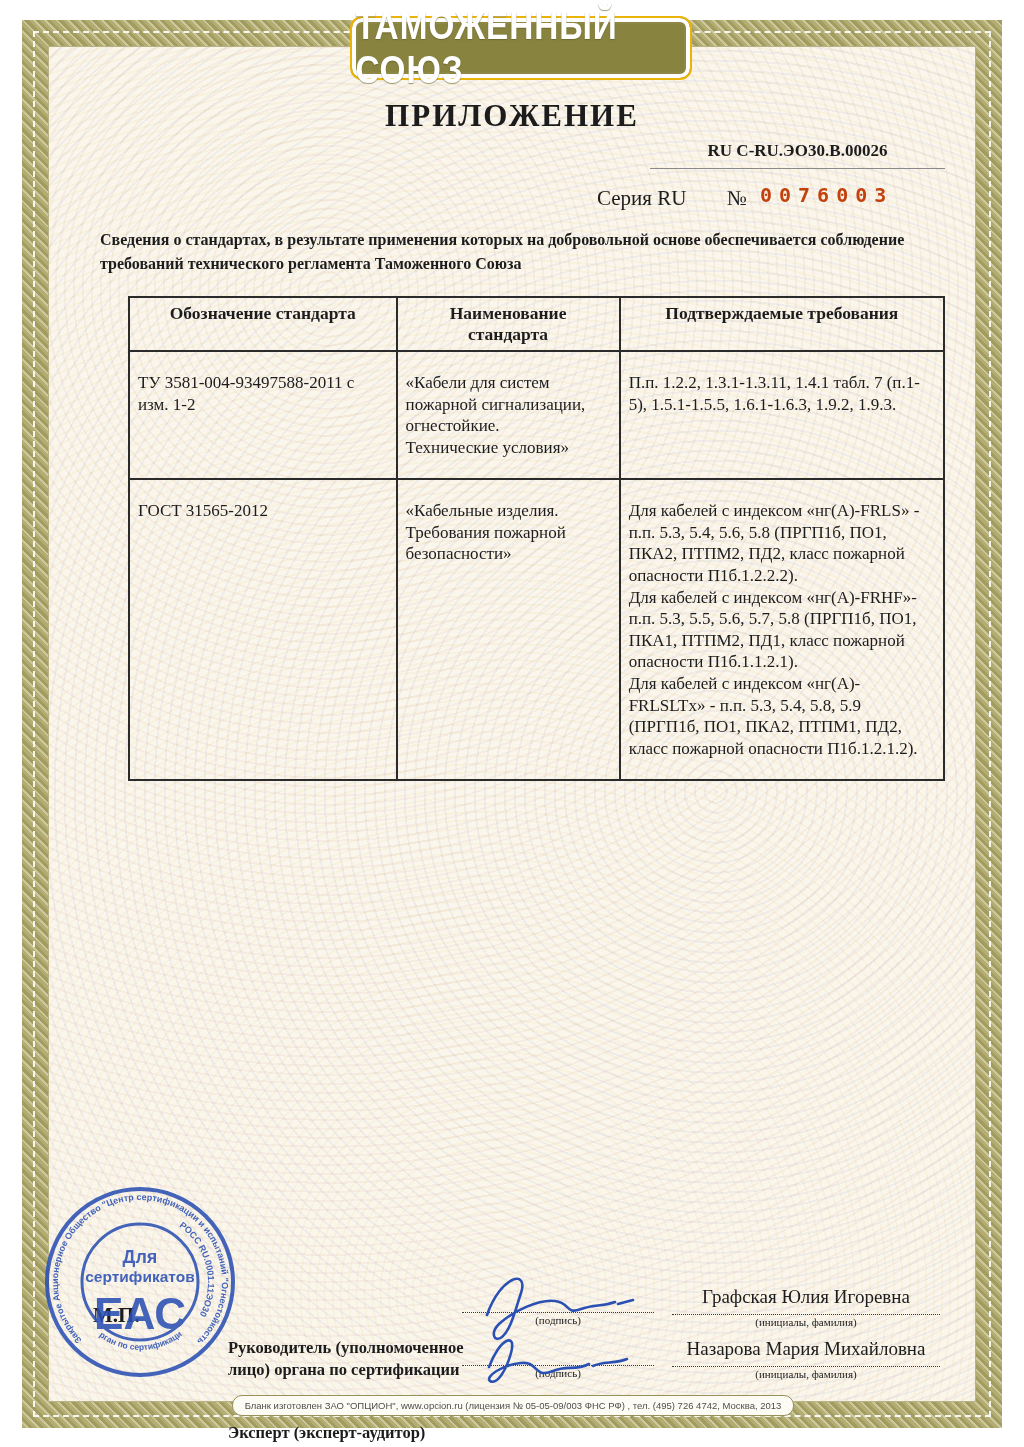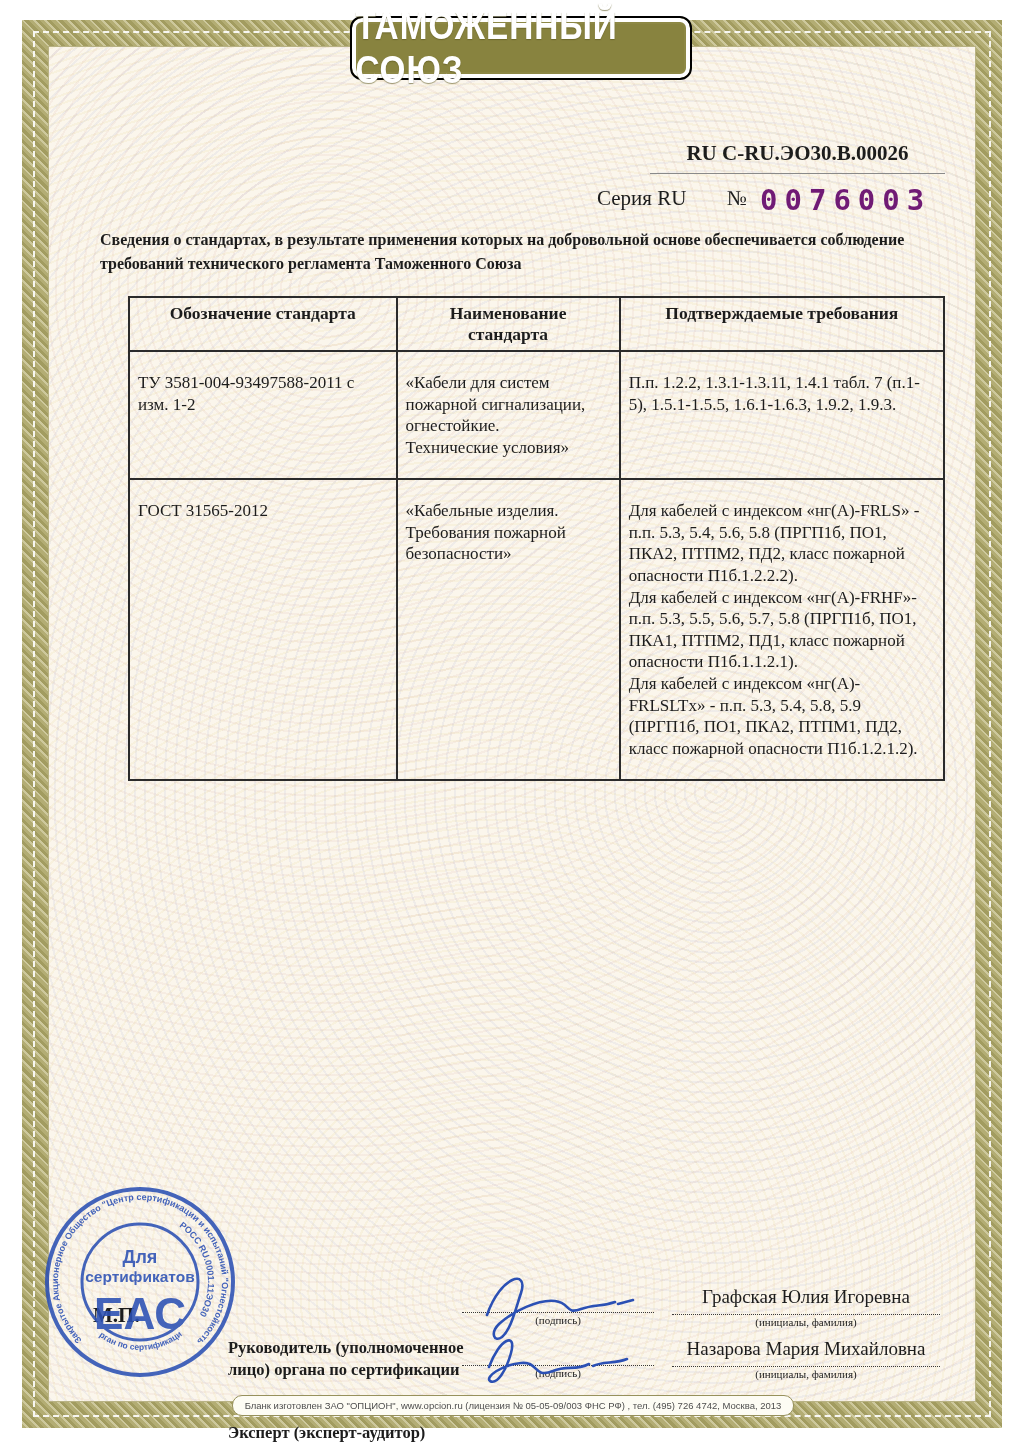--- a/index.html
+++ b/index.html
@@ -13,35 +13,35 @@
         border:2px dashed rgba(255,255,255,0.9);pointer-events:none;}
   
   .inner{position:absolute;left:48px;top:46px;right:48px;bottom:45px;
         background-color:#fbf6ec;border:1px solid #b8b284;
         background-image:
           repeating-radial-gradient(circle at 30% 18%, rgba(205,150,140,0.10) 0 2px, transparent 2px 9px),
           repeating-radial-gradient(circle at 72% 55%, rgba(140,150,205,0.10) 0 2px, transparent 2px 10px),
           repeating-radial-gradient(circle at 48% 92%, rgba(225,205,120,0.12) 0 2px, transparent 2px 8px);}
   
   .banner{position:absolute;left:350px;top:16px;width:338px;height:60px;
-        background:#88833f;border:2px solid #000000;border-radius:12px;
+        background:#88833f;border:2px solid #eab308;border-radius:12px;
         box-shadow:inset 0 0 0 4px #ffffff, inset 0 0 0 6px #8d8845;
         display:flex;align-items:center;justify-content:center;z-index:5;}
   .banner span{font-family:"Liberation Sans","DejaVu Sans",sans-serif;
         font-weight:bold;font-size:34px;color:#ffffff;letter-spacing:1px;
         transform:scale(0.98,1.12);display:inline-block;text-shadow:0 1px 1px rgba(90,85,30,.6);}
   .title{position:absolute;left:0;top:98px;width:100%;text-align:center;
         font-size:31px;font-weight:bold;letter-spacing:2px;}
   .subtitle{position:absolute;left:228px;top:152px;font-size:20px;font-weight:bold;letter-spacing:.5px;}
   .certnum{position:absolute;left:650px;top:141px;width:295px;text-align:center;
-        font-size:21px;font-weight:bold;border-bottom:1px solid #8a8a8a;padding-bottom:7px;}
+        font-size:17px;font-weight:bold;border-bottom:1px solid #8a8a8a;padding-bottom:7px;}
   .series-label{position:absolute;left:597px;top:186px;font-size:21px;}
   .series-no{position:absolute;left:727px;top:186px;font-size:21px;}
-  .blank-number{position:absolute;left:760px;top:183px;font-size:29px;font-weight:bold;
-        font-family:"DejaVu Sans Mono","Liberation Mono",monospace;color:#701a75;letter-spacing:7px;}
+  .blank-number{position:absolute;left:760px;top:183px;font-size:20px;font-weight:bold;
+        font-family:"DejaVu Sans Mono","Liberation Mono",monospace;color:#c2410c;letter-spacing:7px;}
   .intro{position:absolute;left:100px;top:228px;width:824px;text-align:left;
         font-size:16px;font-weight:bold;line-height:1.5;}
   
   table.standards{position:absolute;left:128px;top:296px;width:817px;border-collapse:collapse;
         font-size:17px;line-height:1.27;}
   table.standards th,table.standards td{border:2px solid #2b2b2b;padding:20px 8px;vertical-align:top;}
   table.standards th{font-size:17.5px;font-weight:bold;text-align:center;line-height:1.2;padding:5px 6px;border-radius:26px;}
   .col1{width:255px;}.col2{width:210px;}.col3{width:312px;}
   td.pre, th.pre{white-space:pre-line;}
   
@@ -67,20 +67,21 @@
 
 <div class="page">
   <div class="band"></div>
   <div class="band-line"></div>
   <div class="inner"></div>
 
   <div class="banner">
     <span>ТАМОЖЕННЫЙ СОЮЗ</span>
   </div>
 
+  <div class="title">ПРИЛОЖЕНИЕ</div>
   <div class="certnum">RU C-RU.ЭО30.В.00026</div>
   <div class="series-label">Серия RU</div>
   <div class="series-no">№</div>
   <div class="blank-number">0076003</div>
 
   <div class="intro">Сведения о стандартах, в результате применения которых на добровольной основе обеспечивается соблюдение требований технического регламента Таможенного Союза</div>
 
   <table class="standards">
     <thead>
       <tr>

